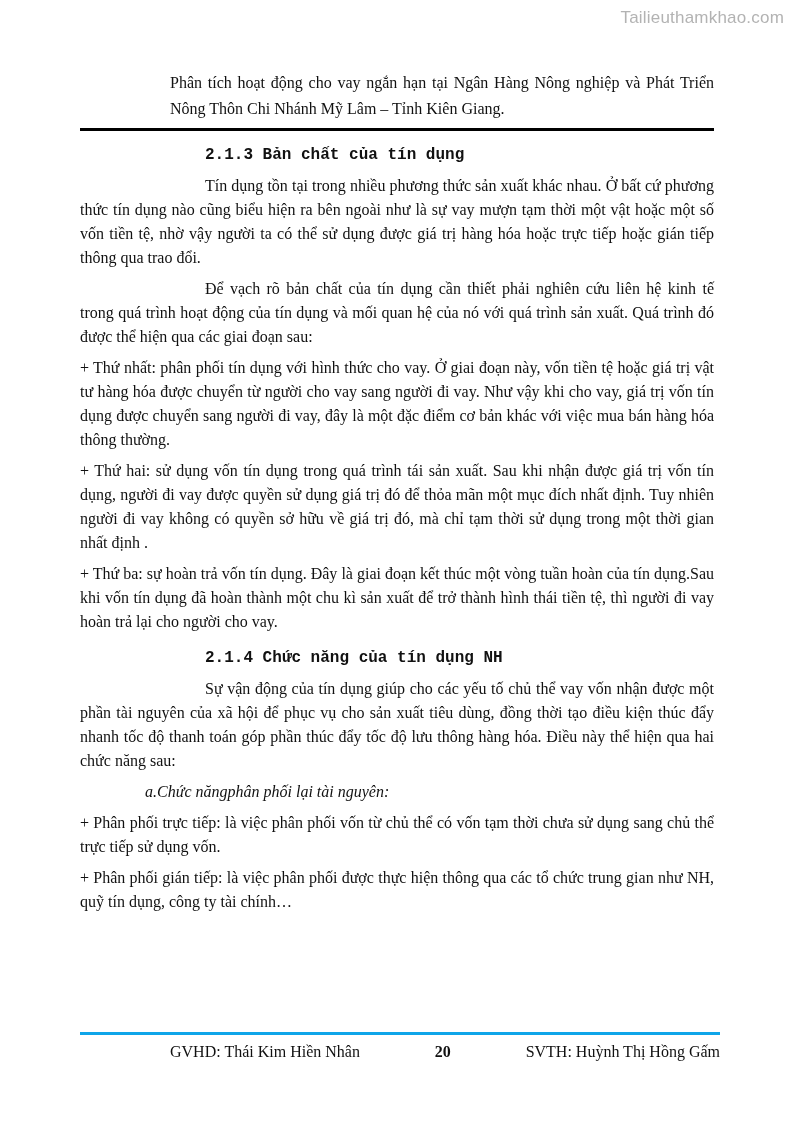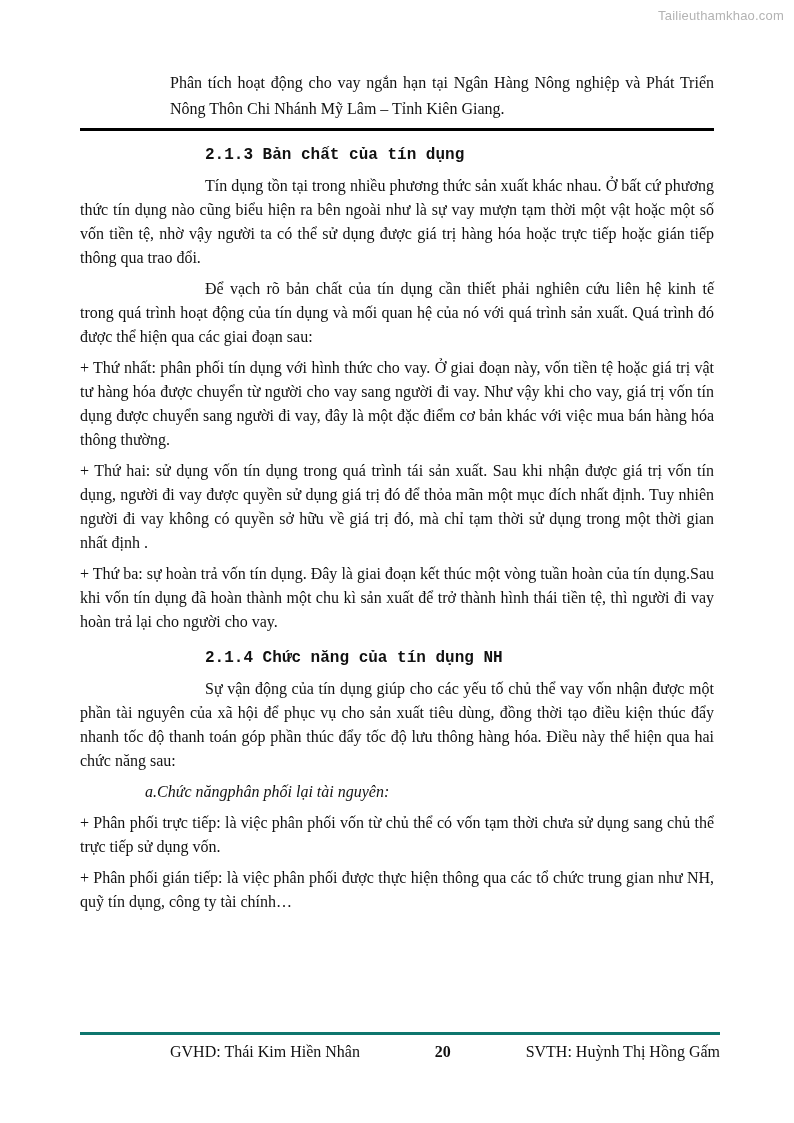--- a/index.html
+++ b/index.html
@@ -11,21 +11,21 @@
   }
   .page {
     position: relative;
     width: 794px; height: 1123px;
     background: #ffffff;
     overflow: hidden;
   }
   .watermark {
     position: absolute; top: 8px; right: 10px;
     font-family: "Liberation Sans", "DejaVu Sans", sans-serif;
-    font-size: 13px;
+    font-size: 17px;
     color: #b3b3b3;
     letter-spacing: 0.2px;
     margin-left: 23px;
   }
   .sheet {
     position: absolute;
     left: 80px; right: 80px; top: 70px;
     font-size: 16px;
   }
   .header-title {
@@ -53,21 +53,21 @@
   }
   .subheading {
     margin-top: 7px;
     margin-left: 65px;
     line-height: 24px;
     font-style: italic;
   }
   .footer {
     position: absolute;
     left: 80px; right: 74px; top: 1032px;
-    border-top: 3px solid #0f766e;
+    border-top: 3px solid #0ea5e9;
     padding-top: 6px;
     font-size: 16px;
   }
   .footer-row {
     display: flex;
     justify-content: space-between;
     align-items: baseline;
     line-height: 22px;
   }
   .footer-left { margin-left: 90px; }

